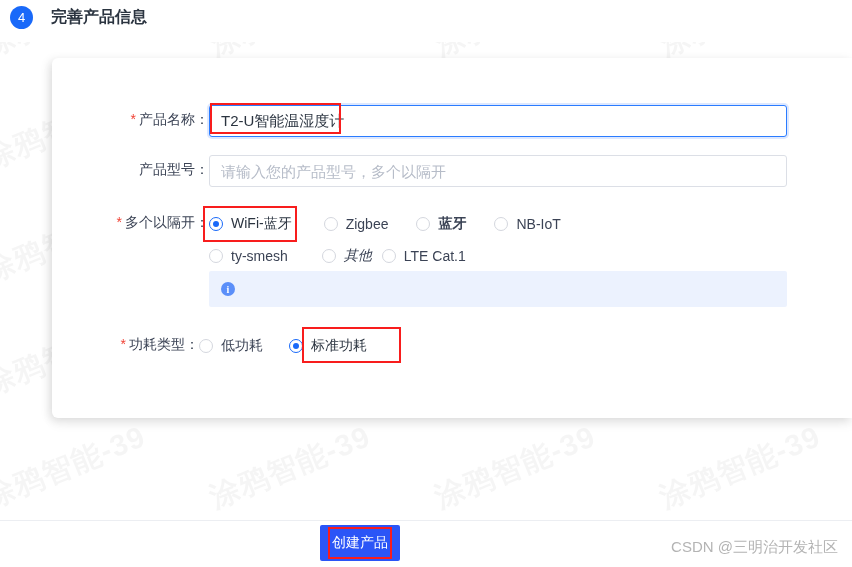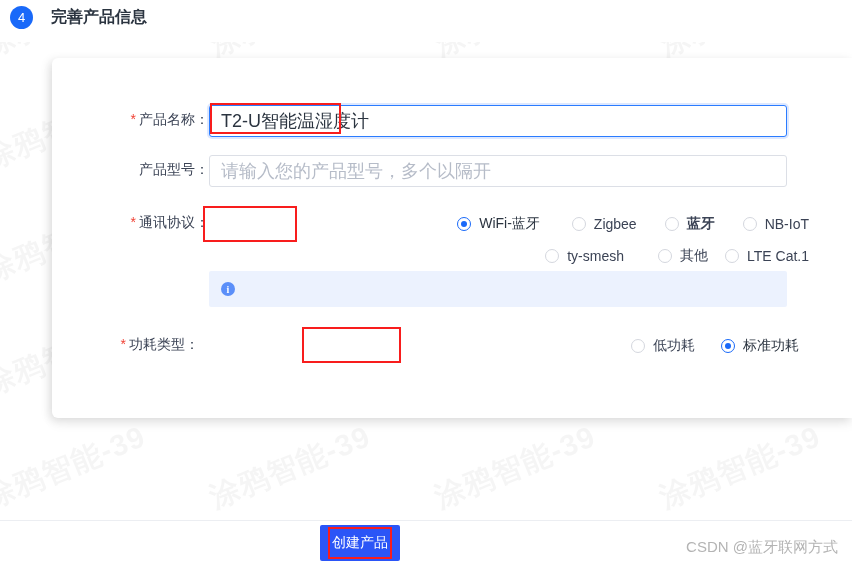--- a/index.html
+++ b/index.html
@@ -106,21 +106,21 @@
     margin-right: 3px;
   }
 
   
   .text-input {
     width: 578px;
     height: 32px;
     box-sizing: border-box;
     border: 1px solid #dcdfe6;
     border-radius: 3px;
-    font-size: 18px;
+    font-size: 15px;
     padding: 0 11px;
     color: #2b3440;
     font-family: inherit;
     background: #fff;
     outline: none;
   }
   .text-input.focused {
     border: 1px solid #2b7cff;
     box-shadow: 0 0 0 2px rgba(64,128,255,0.18);
   }
@@ -128,21 +128,20 @@
     color: #b6bcc8;
   }
 
   
   .radio-group {
     display: flex;
     flex-wrap: wrap;
     align-items: center;
     width: 600px;
     padding-top: 3px;
-    justify-content: flex-end;
   }
   .radio-item {
     display: flex;
     align-items: center;
     margin-right: 26px;
     height: 26px;
     font-size: 14px;
     color: #3b4355;
     cursor: pointer;
     white-space: nowrap;
@@ -307,21 +306,21 @@
     <div class="field-label"><span class="req-star">*</span><span>产品名称：</span></div>
     <input class="text-input focused" type="text" value="T2-U智能温湿度计" style="">
   </div>
 
   <div class="form-row" style="left:35px; top:97px;">
     <div class="field-label">产品型号：</div>
     <input class="text-input" type="text" placeholder="请输入您的产品型号，多个以隔开" style="">
   </div>
 
   <div class="form-row" style="left:35px; top:150px;">
-    <div class="field-label"><span class="req-star">*</span><span>通讯协议：</span></div>
+    <div class="field-label"><span class="req-star">*</span><span>多个以隔开：</span></div>
     <div class="radio-group">
       <div class="radio-item checked" style="margin-right:32px;">
         <span class="radio-circle"></span>
         <span class="radio-label">WiFi-蓝牙</span>
       </div>
       <div class="radio-item" style="margin-right:28px;">
         <span class="radio-circle"></span>
         <span class="radio-label">Zigbee</span>
       </div>
       <div class="radio-item" style="margin-right:28px;font-weight:bold;">
@@ -332,21 +331,21 @@
         <span class="radio-circle"></span>
         <span class="radio-label">NB-IoT</span>
       </div>
 
       <div style="width:100%; height:6px;"></div>
 
       <div class="radio-item" style="margin-right:34px;">
         <span class="radio-circle"></span>
         <span class="radio-label">ty-smesh</span>
       </div>
-      <div class="radio-item" style="margin-right:17px;">
+      <div class="radio-item" style="margin-right:10px;font-style:italic;">
         <span class="radio-circle"></span>
         <span class="radio-label">其他</span>
       </div>
       <div class="radio-item" style="margin-right:0;">
         <span class="radio-circle"></span>
         <span class="radio-label">LTE Cat.1</span>
       </div>
     </div>
   </div>
 
@@ -365,18 +364,18 @@
   </div>
 </div>
 
 <div id="protocol-info-banner">
   <span id="info-icon">i</span>
 </div>
 
 <div id="footer-bar"></div>
 <button id="create-product-button">创建产品</button>
 
-<div id="csdn-watermark">CSDN @蓝牙联网方式</div>
+<div id="csdn-watermark">CSDN @三明治开发社区</div>
 
 <div class="anno-box" id="anno-product-name"></div>
 <div class="anno-box" id="anno-protocol"></div>
 <div class="anno-box" id="anno-power"></div>
 <div class="anno-box" id="anno-button"></div>
 
 </body></html>

